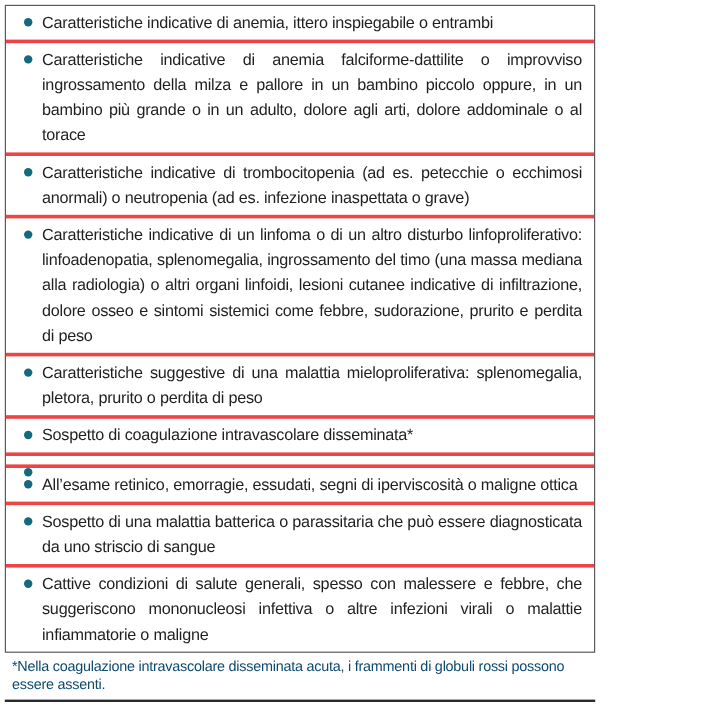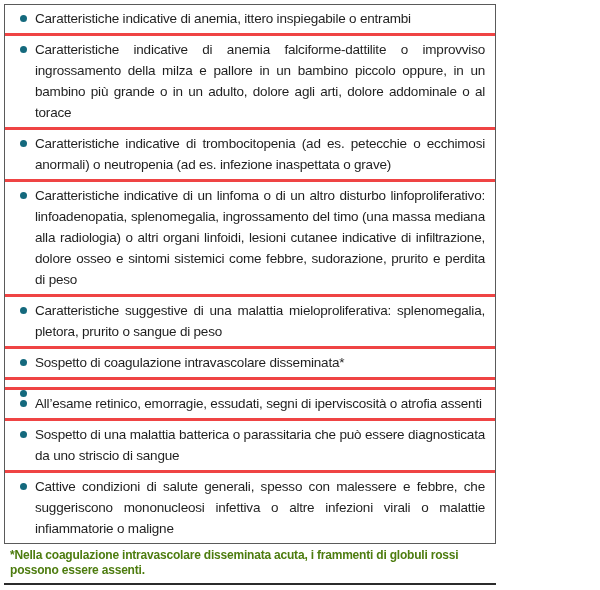--- a/index.html
+++ b/index.html
@@ -43,22 +43,21 @@
     font-size: 13.5px;
     line-height: 21px;
     letter-spacing: -0.2px;
     text-align: justify;
   }
   .footnote {
     padding: 4px 8px 2px 6px;
     font-size: 12px;
     line-height: 15px;
     letter-spacing: -0.2px;
-    color: #4d7c0f;
-    font-weight: bold;
+    color: #0c4a6e;
   }
   .caption-divider {
     border: none;
     border-top: 2px solid #2b2b2b;
     margin: 3px 0 0 0;
   }
   .caption {
     margin: 8px 0 0 2px;
     font-family: "Liberation Serif", serif;
     font-size: 17px;
@@ -87,35 +86,35 @@
     <span class="row-text">Caratteristiche indicative di trombocitopenia (ad es. petecchie o ecchimosi anormali) o neutropenia (ad es. infezione inaspettata o grave)</span>
   </div>
 
   <div class="row">
     <span class="bullet" style="background: rgb(20, 105, 125);"></span>
     <span class="row-text">Caratteristiche indicative di un linfoma o di un altro disturbo linfoproliferativo: linfoadenopatia, splenomegalia, ingrossamento del timo (una massa mediana alla radiologia) o altri organi linfoidi, lesioni cutanee indicative di infiltrazione, dolore osseo e sintomi sistemici come febbre, sudorazione, prurito e perdita di peso</span>
   </div>
 
   <div class="row">
     <span class="bullet" style="background: rgb(20, 105, 125);"></span>
-    <span class="row-text">Caratteristiche suggestive di una malattia mieloproliferativa: splenomegalia, pletora, prurito o sangue di peso</span>
+    <span class="row-text">Caratteristiche suggestive di una malattia mieloproliferativa: splenomegalia, pletora, prurito o perdita di peso</span>
   </div>
 
   <div class="row">
     <span class="bullet" style="background: rgb(20, 105, 125);"></span>
     <span class="row-text">Sospetto di coagulazione intravascolare disseminata*</span>
   </div>
 
   <div class="row">
     <span class="bullet" style="background: rgb(20, 105, 125);"></span>
   </div>
 
   <div class="row">
     <span class="bullet" style="background: rgb(20, 105, 125);"></span>
-    <span class="row-text">All’esame retinico, emorragie, essudati, segni di iperviscosità o atrofia assenti</span>
+    <span class="row-text">All’esame retinico, emorragie, essudati, segni di iperviscosità o maligne ottica</span>
   </div>
 
   <div class="row">
     <span class="bullet" style="background: rgb(20, 105, 125);"></span>
     <span class="row-text">Sospetto di una malattia batterica o parassitaria che può essere diagnosticata da uno striscio di sangue</span>
   </div>
 
 
   <div class="row">
     <span class="bullet" style="background: rgb(20, 105, 125);"></span>

